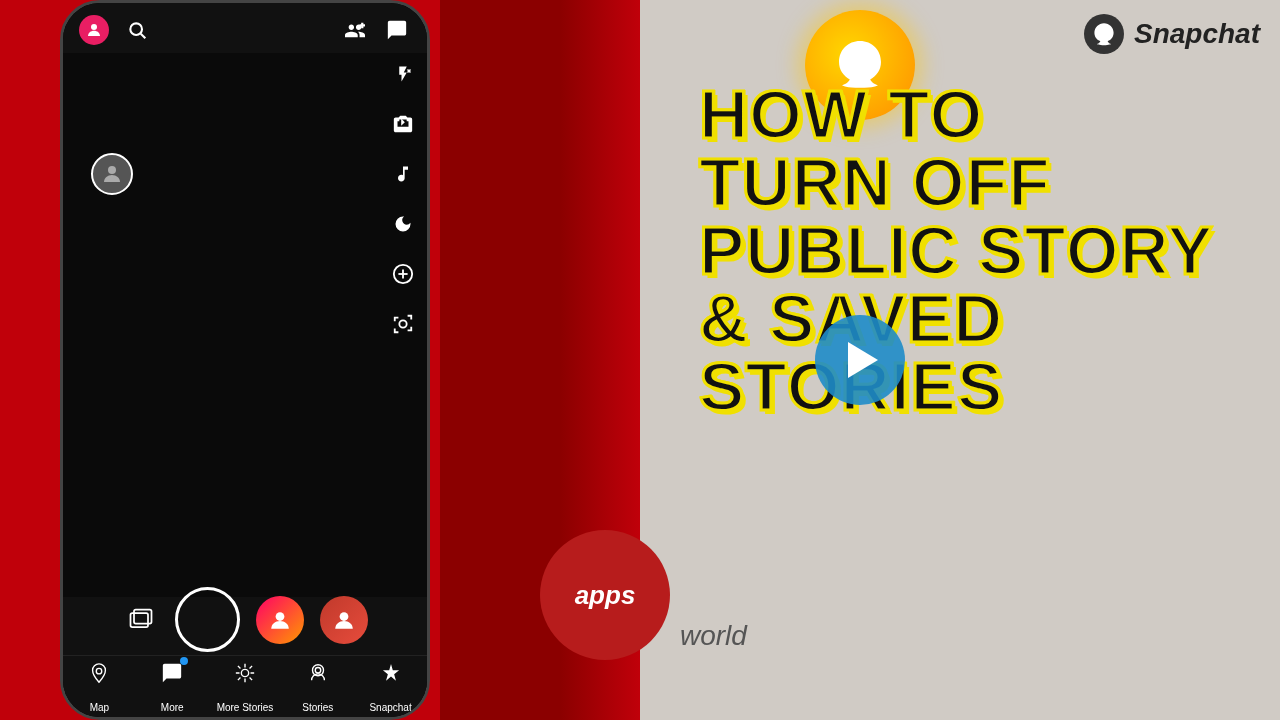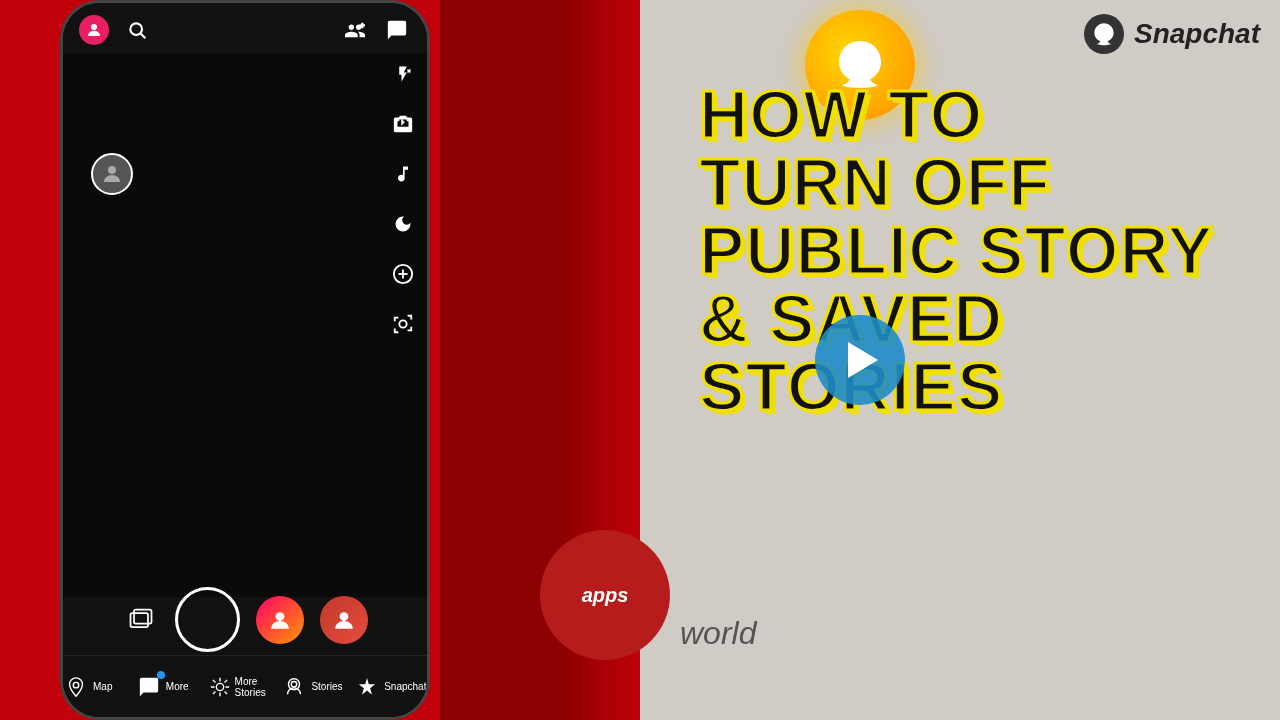--- a/index.html
+++ b/index.html
@@ -212,22 +212,23 @@
       background: #111;
       display: flex;
       align-items: center;
       justify-content: space-around;
       border-top: 1px solid #222;
       z-index: 20;
     }
 
     .nav-item {
       display: flex;
-      align-items: center;
-      gap: 4px;
+      flex-direction: column;
+      align-items: center;
+      gap: 16px;
       cursor: pointer;
       flex: 1;
     }
 
     .nav-icon {
       width: 26px;
       height: 26px;
       display: flex;
       align-items: center;
       justify-content: center;
@@ -316,30 +317,30 @@
       border-radius: 50%;
       background: #b71c1c;
       display: flex;
       flex-direction: column;
       align-items: center;
       justify-content: center;
     }
 
     .apps-text {
       color: white;
-      font-size: 20px;
+      font-size: 26px;
       font-style: italic;
       font-weight: bold;
     }
 
     .world-text {
       position: absolute;
       bottom: 68px;
       left: 240px;
-      font-size: 32px;
+      font-size: 28px;
       color: #555;
       font-style: italic;
     }
 
     
     .play-button {
       position: absolute;
       left: 50%;
       top: 50%;
       transform: translate(-50%, -50%);

